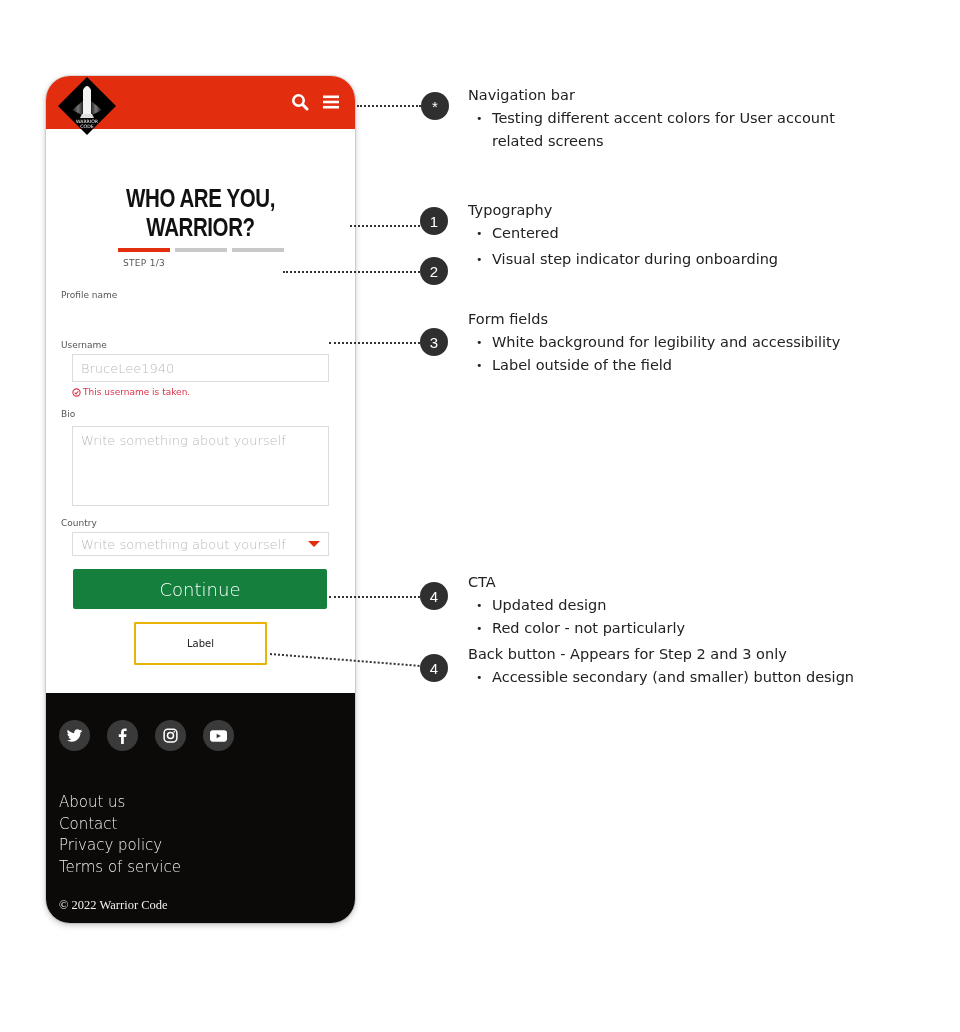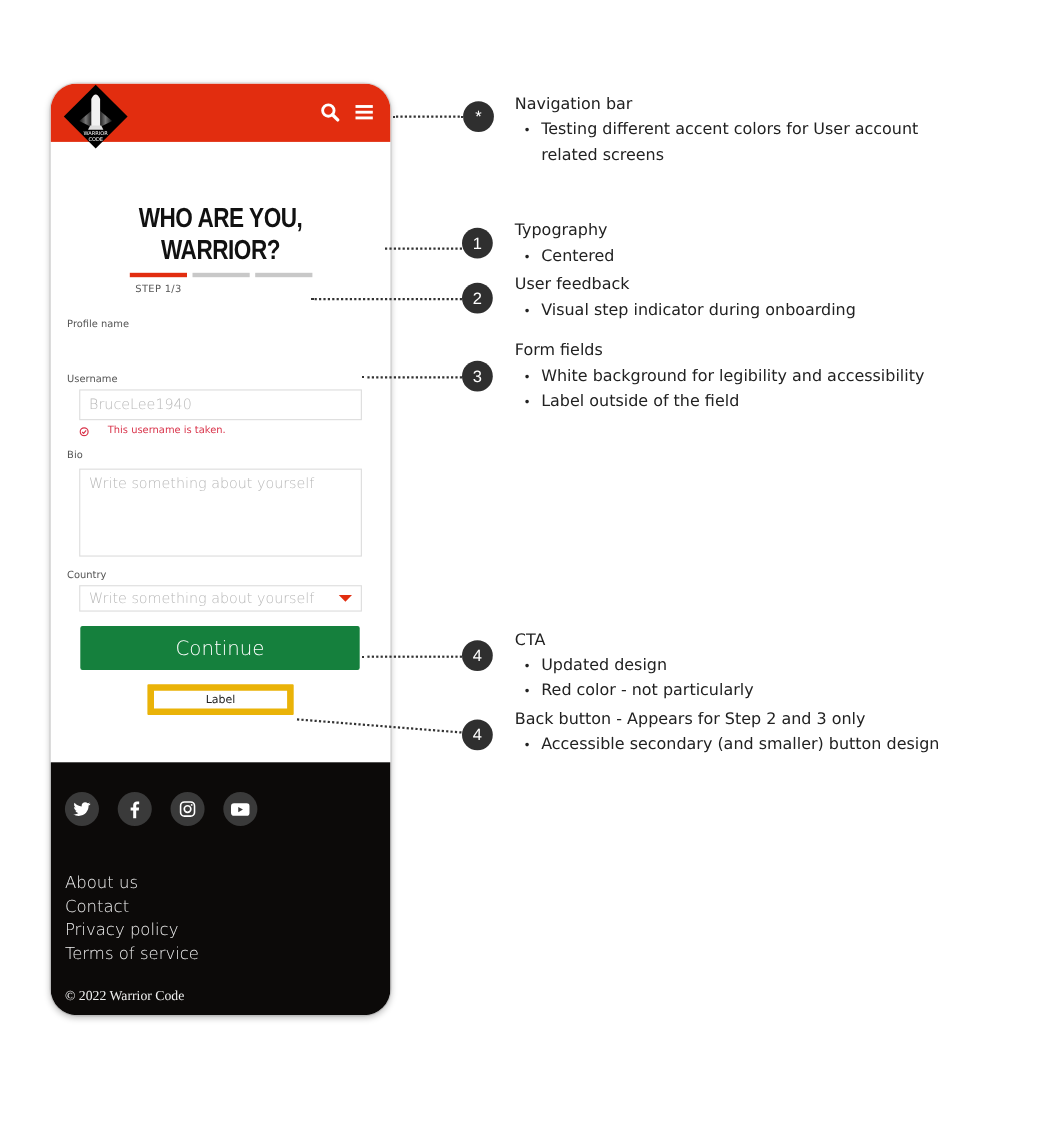--- a/index.html
+++ b/index.html
@@ -37,33 +37,33 @@
 
   .field-label { position: absolute; left: 15px; font-size: 9px; color: #555; }
   .field {
     position: absolute; left: 26px; width: 257px; border: 1px solid #dcdcdc; background: #fff;
     font-size: 13px; color: #b8b8b8; padding: 0 8px; display: flex; align-items: center;
     font-family: "DejaVu Sans", sans-serif; font-weight: 300;
   }
   .field.textarea { align-items: flex-start; padding-top: 6px; }
   .error {
     position: absolute; left: 26px; top: 311px; font-size: 9px; color: #d9334a;
-    display: flex; align-items: center; gap: 17px;
+    display: flex; align-items: center; gap: 2px;
   }
   .chev { position: absolute; right: 8px; top: 8px; width: 0; height: 0;
     border-left: 6px solid transparent; border-right: 6px solid transparent; border-top: 6px solid #e22d0f; }
 
   .cta {
     position: absolute; left: 27px; top: 493px; width: 254px; height: 40px;
     background: #15803d; color: #fff; font-size: 18px; display: flex; align-items: center;
     justify-content: center; border-radius: 2px; font-weight: 300;
   }
   .secondary {
-    position: absolute; left: 88px; top: 546px; width: 133px; height: 28px;
-    border: 6px solid #eab308; background: #fff; font-size: 10px; color: #222;
+    position: absolute; left: 88px; top: 546px; width: 133px; height: 43px;
+    border: 2px solid #eab308; background: #fff; font-size: 10px; color: #222;
     display: flex; align-items: center; justify-content: center; border-radius: 1px;
   }
 
   .footer {
     position: absolute; left: 0; top: 617px; width: 309px; height: 230px; background: #0c0a09;
     color: #f0f0f0;
   }
   .socials { position: absolute; left: 13px; top: 27px; display: flex; gap: 17px; }
   .social { width: 31px; height: 31px; border-radius: 50%; background: #3a3a3a;
     display: flex; align-items: center; justify-content: center; }
@@ -224,21 +224,20 @@
 </div>
 
 <div class="note" style="top:199px">
   <div>Typography</div>
   <ul>
       <li>Centered</li>
     </ul>
 </div>
 
 <div class="note" style="top:248px">
-  <div>User feedback</div>
   <ul>
       <li>Visual step indicator during onboarding</li>
     </ul>
 </div>
 
 <div class="note" style="top:308px">
   <div>Form fields</div>
   <ul>
     <li>White background for legibility and accessibility</li>
     <li>Label outside of the field</li>

